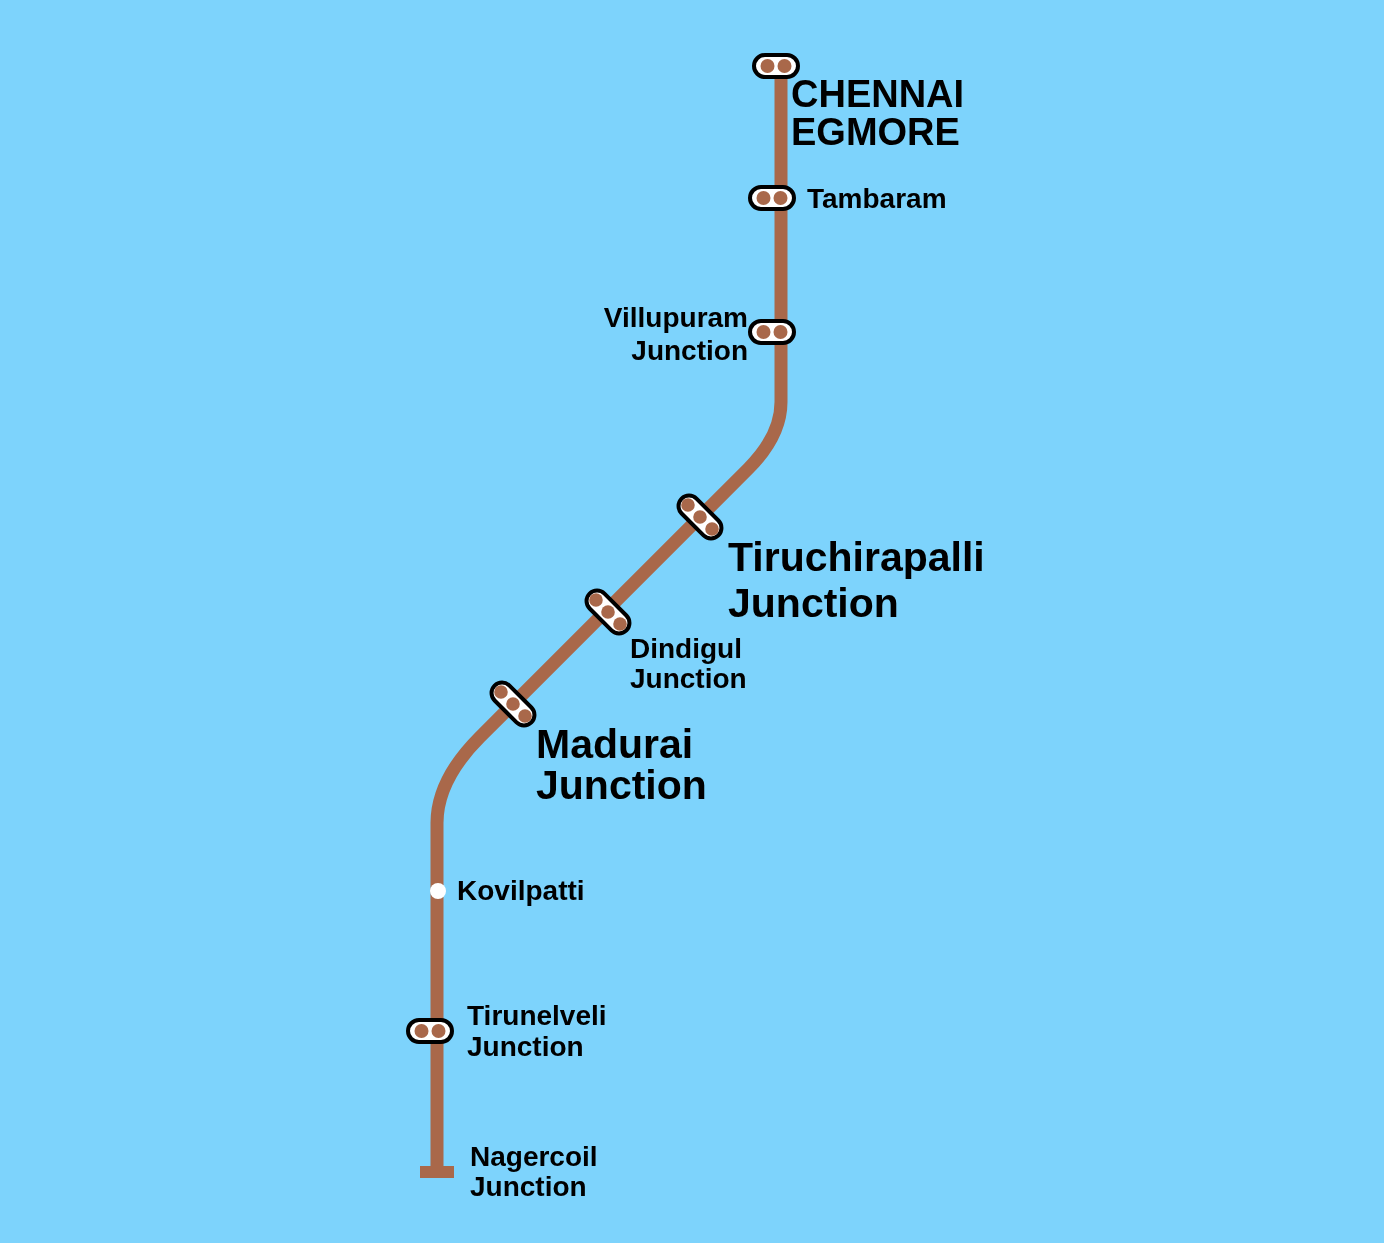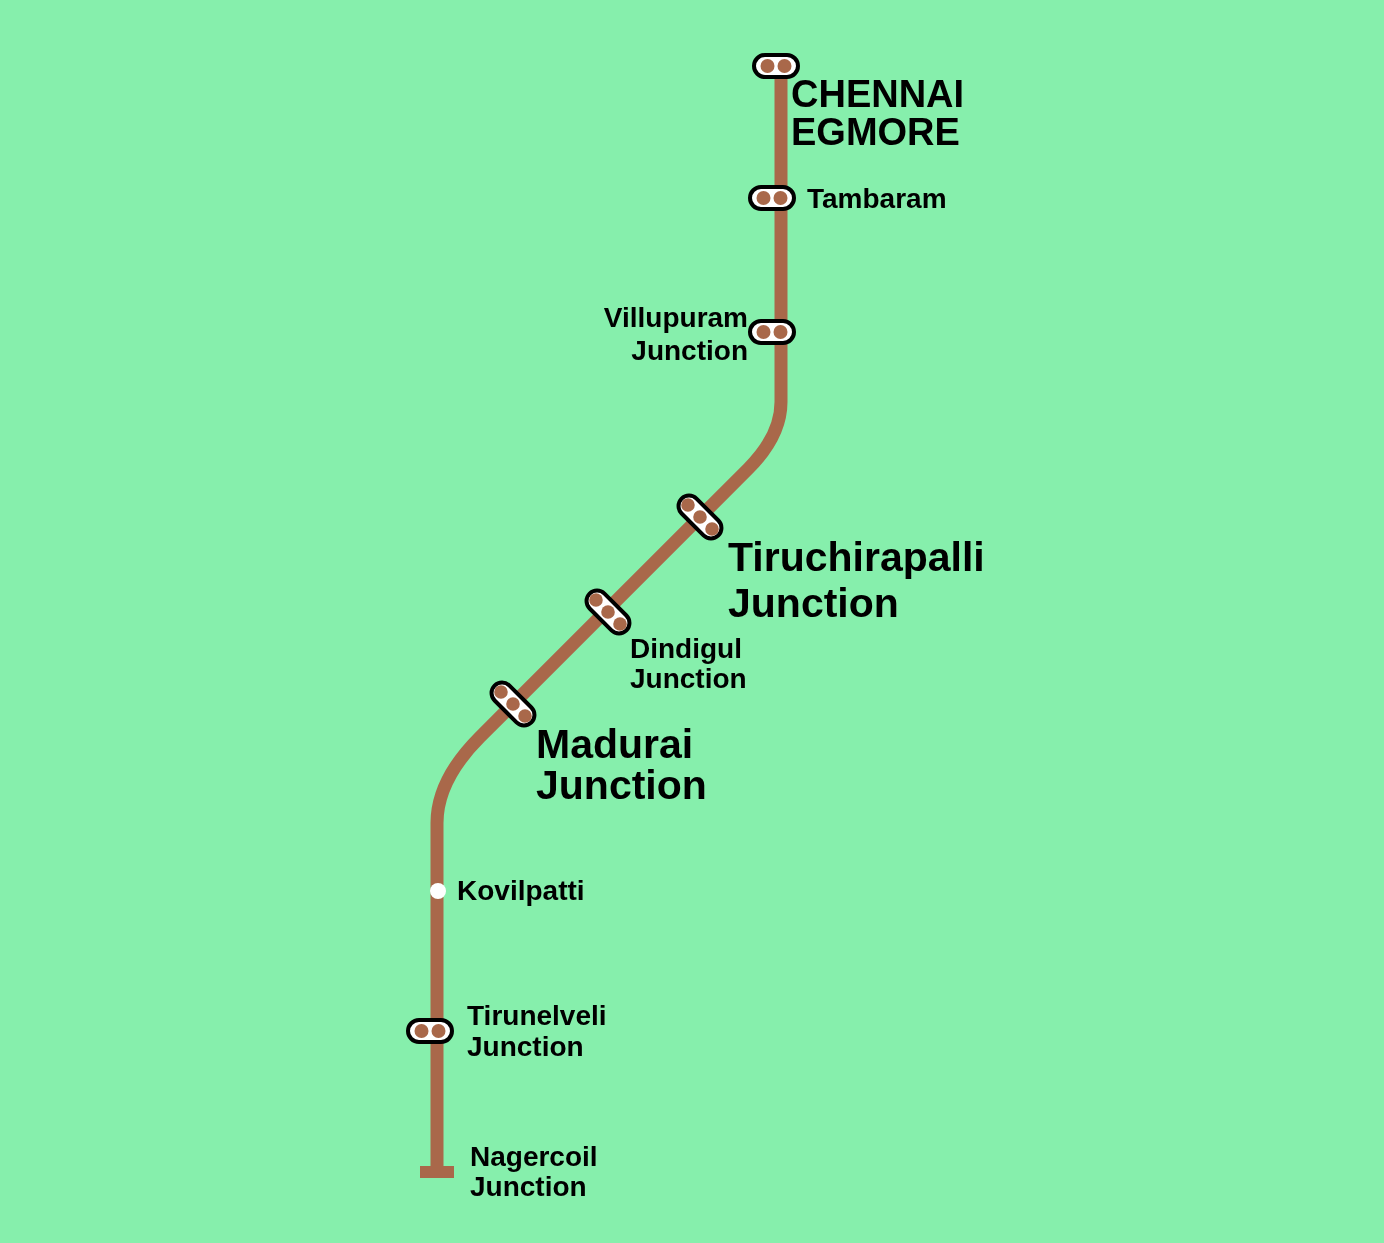--- a/index.html
+++ b/index.html
@@ -4,21 +4,21 @@
 <style>
   html, body {
     margin: 0;
     padding: 0;
     background: #ffffff;
   }
   .canvas {
     position: relative;
     width: 1384px;
     height: 1243px;
-    background: #86efac;
+    background: #7dd3fc;
     overflow: hidden;
   }
   svg { display: block; }
 
   .route-line {
     fill: none;
     stroke: var(--line-color, #A9684A);
     stroke-width: 13;
   }
   .terminus-bar {

